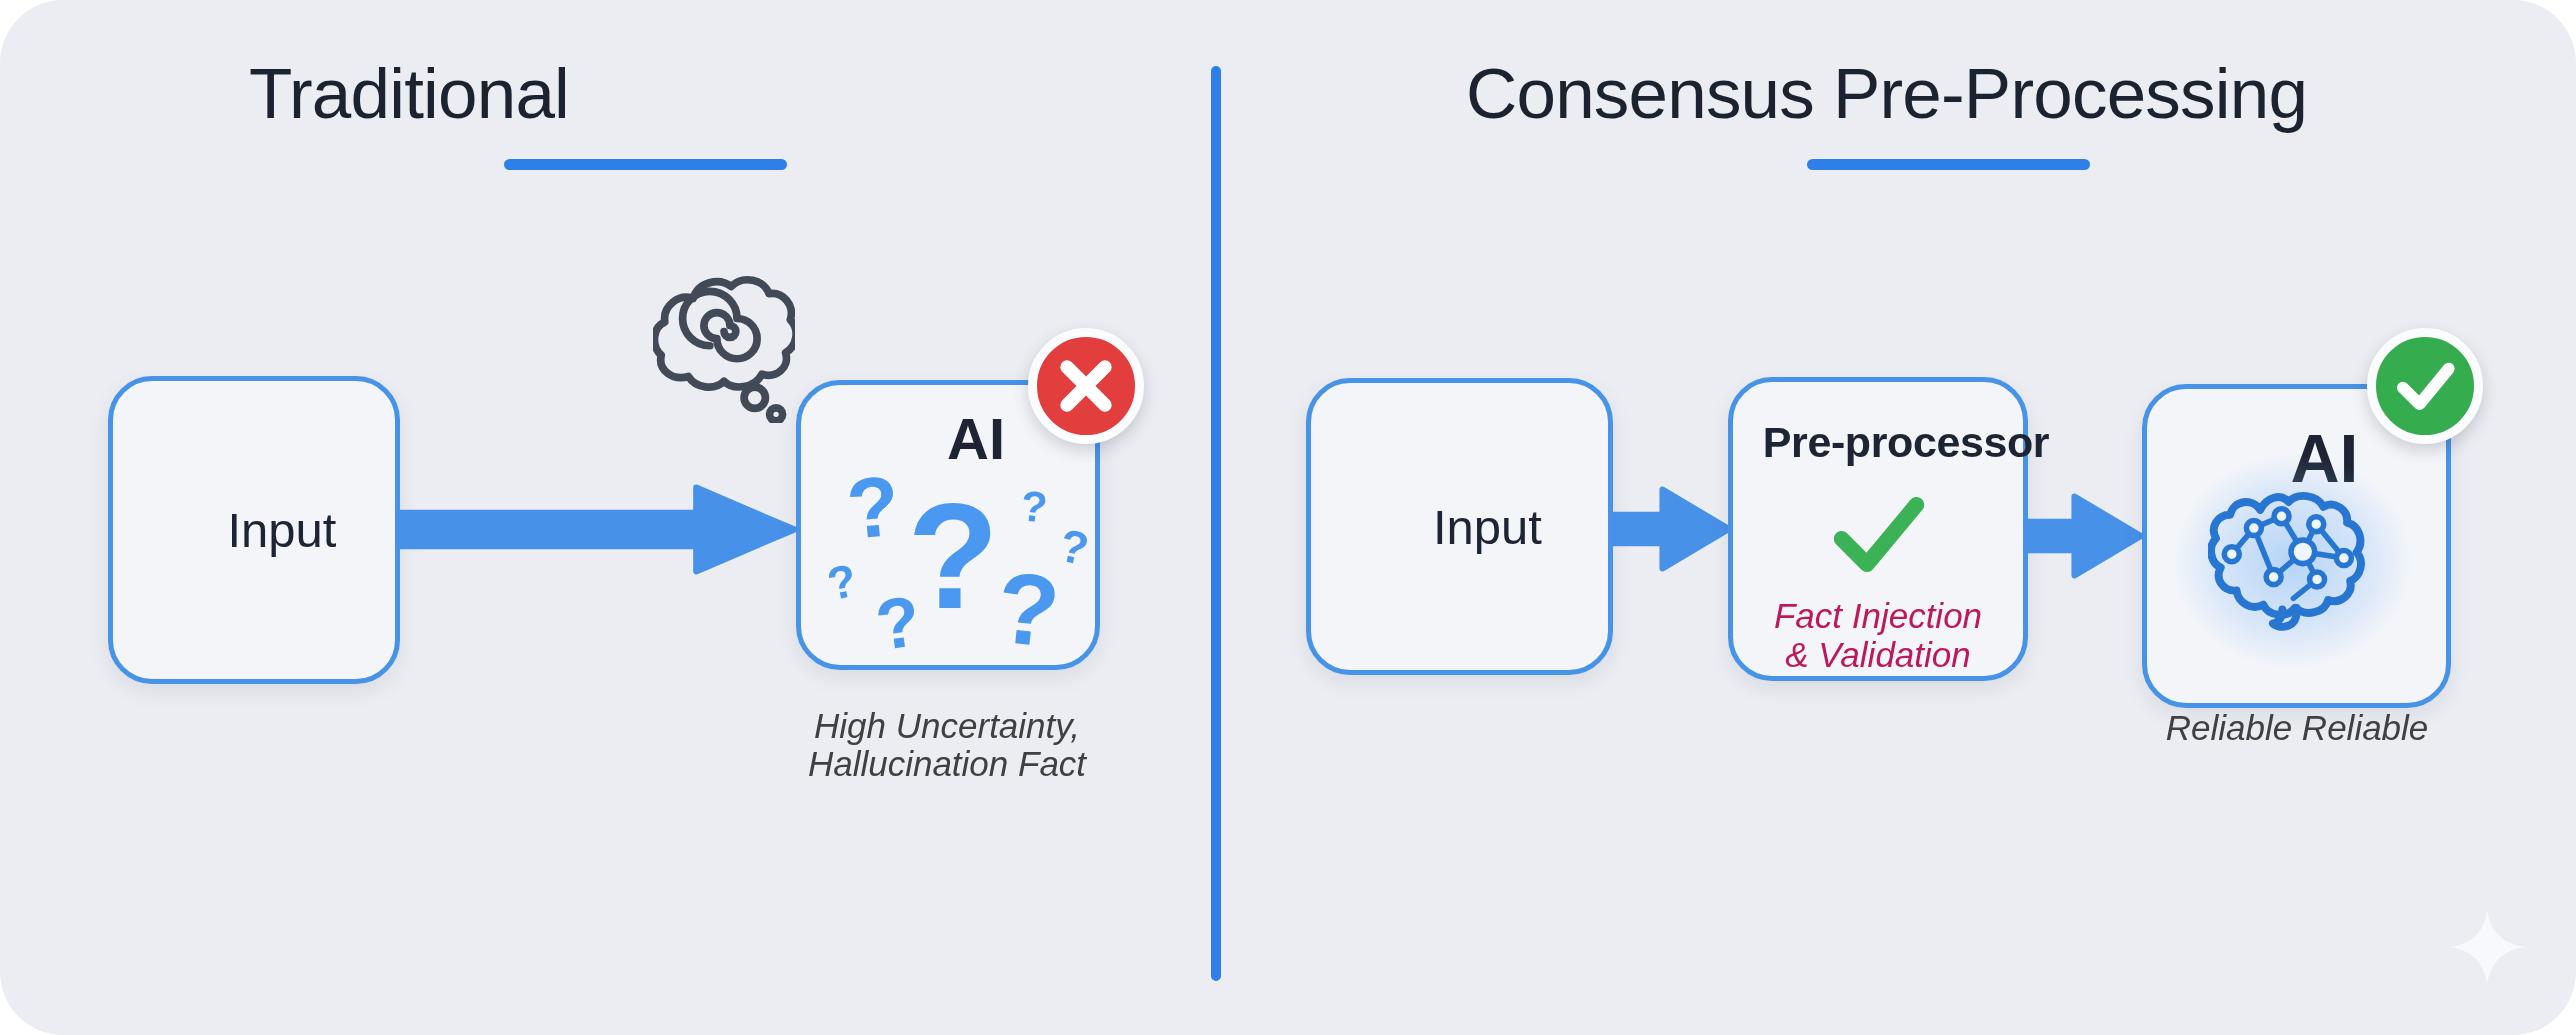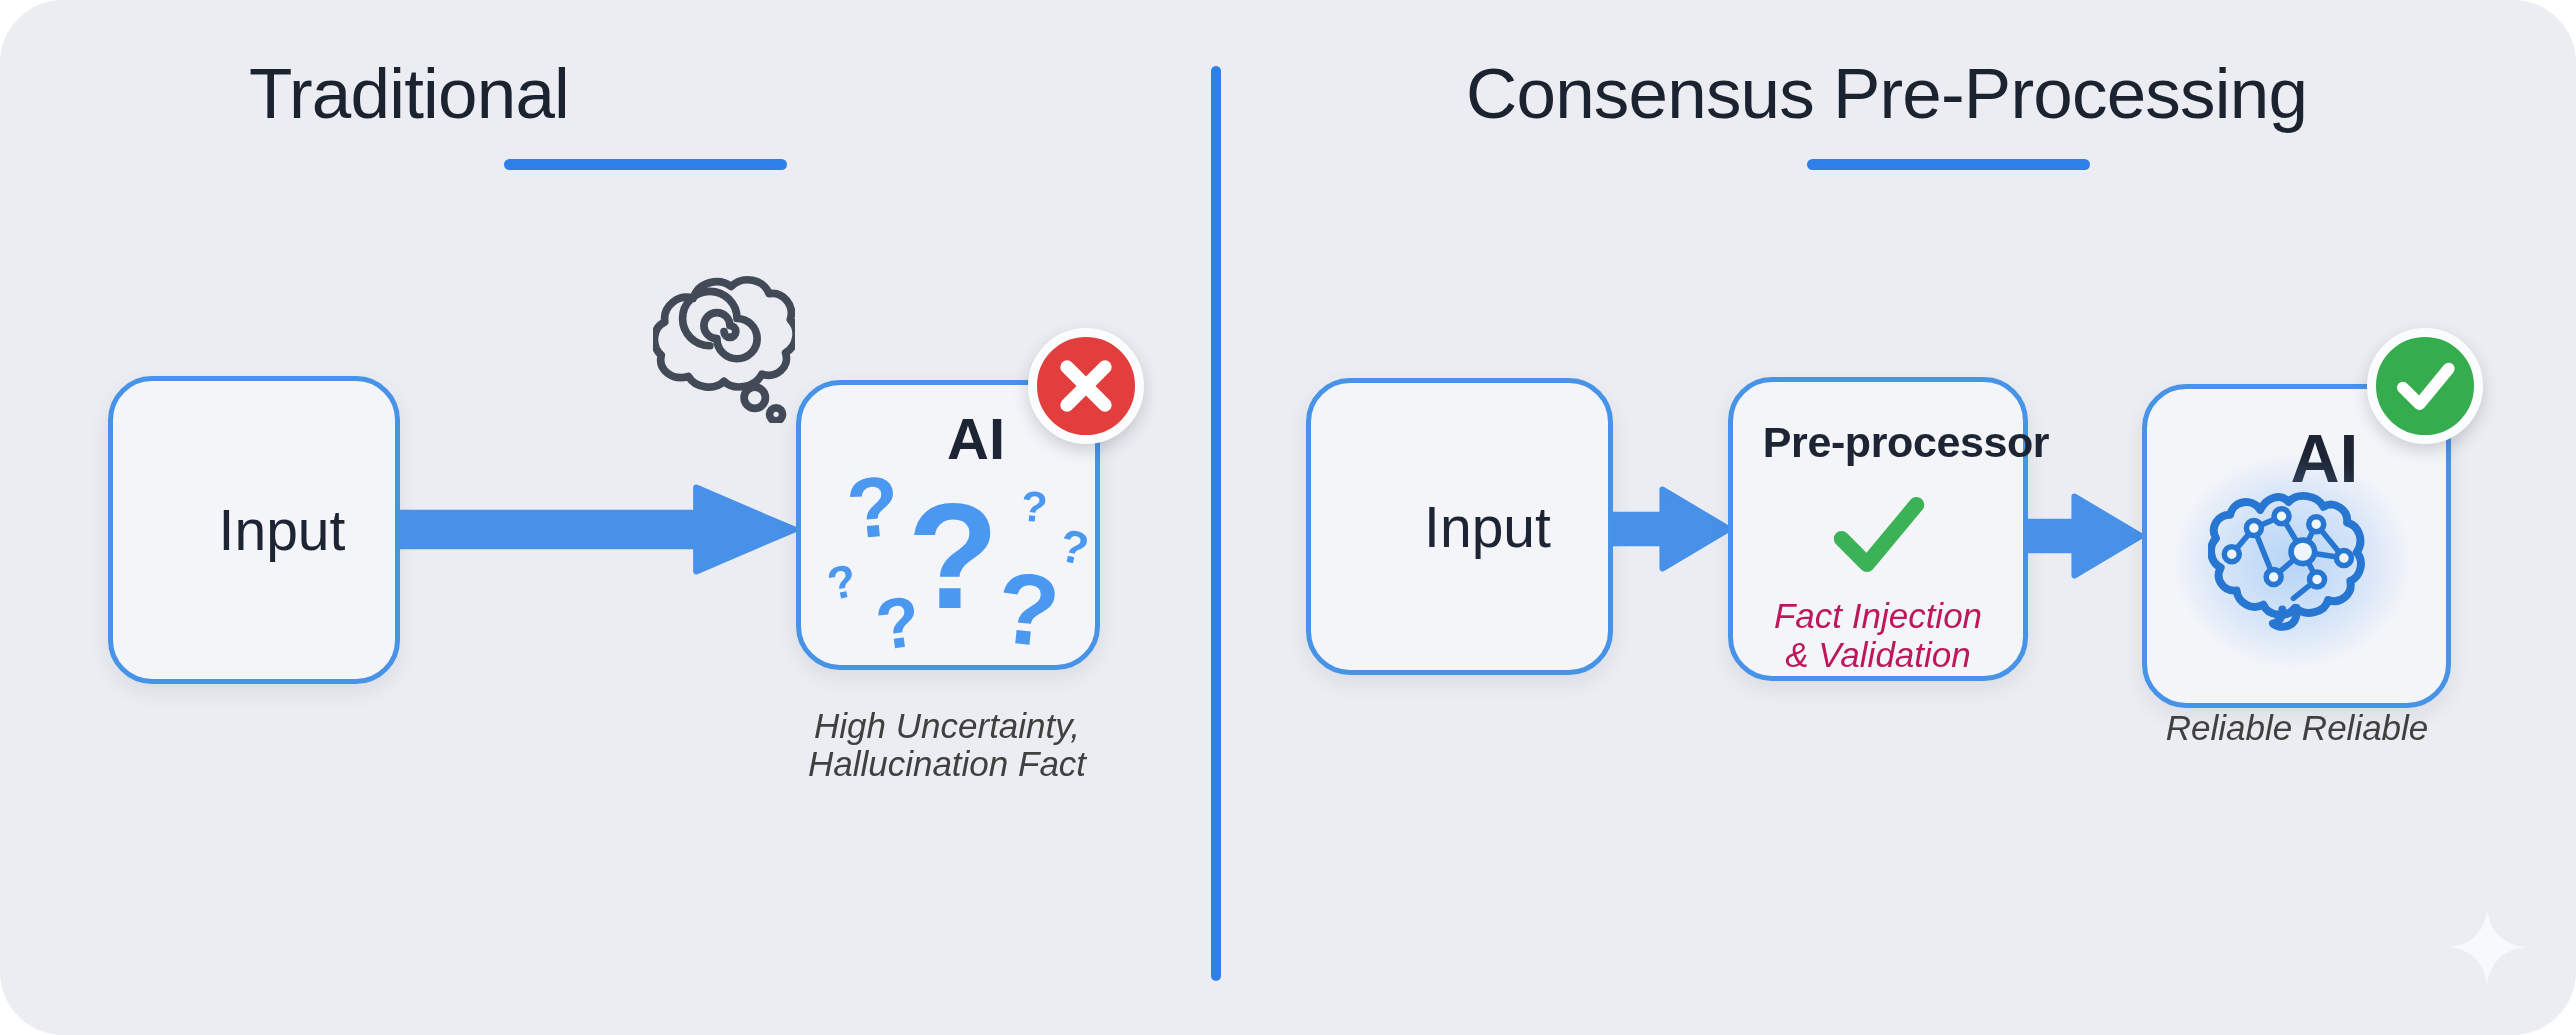--- a/index.html
+++ b/index.html
@@ -20,21 +20,21 @@
 
   .node{position:absolute;background:#f4f5f9;border:5.5px solid #4793e8;border-radius:44px;
         box-shadow:0 8px 20.5px rgba(70,80,110,.10);box-sizing:border-box;}
   #input-left{left:108px;top:376px;width:292px;height:308px;}
   #ai-left{left:796px;top:380px;width:304px;height:290px;}
   #input-right{left:1306px;top:378px;width:307px;height:297px;}
   #pre-box{left:1728px;top:377px;width:300px;height:304px;}
   #ai-right{left:2142px;top:384px;width:309px;height:324px;}
 
   .box-label{position:absolute;left:0;width:100%;text-align:center;color:#1d2433;line-height:1;margin-left:28px;}
-  .input-label{top:50%;transform:translateY(-50%);font-size:57px;font-weight:500;}
+  .input-label{top:50%;transform:translateY(-50%);font-size:49px;font-weight:500;}
   .ai-label-l{top:25px;font-size:58px;font-weight:600;}
   .ai-label-r{top:35px;font-size:68px;font-weight:600;}
   .pre-label{top:39px;font-size:43px;font-weight:700;letter-spacing:-0.4px;}
 
   .qm{position:absolute;color:#4a98f0;font-weight:700;line-height:1;}
   .qm1{left:72px;top:122px;font-size:85px;transform:translate(-50%,-50%) rotate(-5deg);}
   .qm2{left:152px;top:171px;font-size:150px;transform:translate(-50%,-50%);}
   .qm3{left:233px;top:122px;font-size:43px;transform:translate(-50%,-50%) rotate(6deg);}
   .qm4{left:273px;top:162px;font-size:46px;transform:translate(-50%,-50%) rotate(12deg);}
   .qm5{left:41px;top:197px;font-size:46px;transform:translate(-50%,-50%) rotate(-12deg);}

